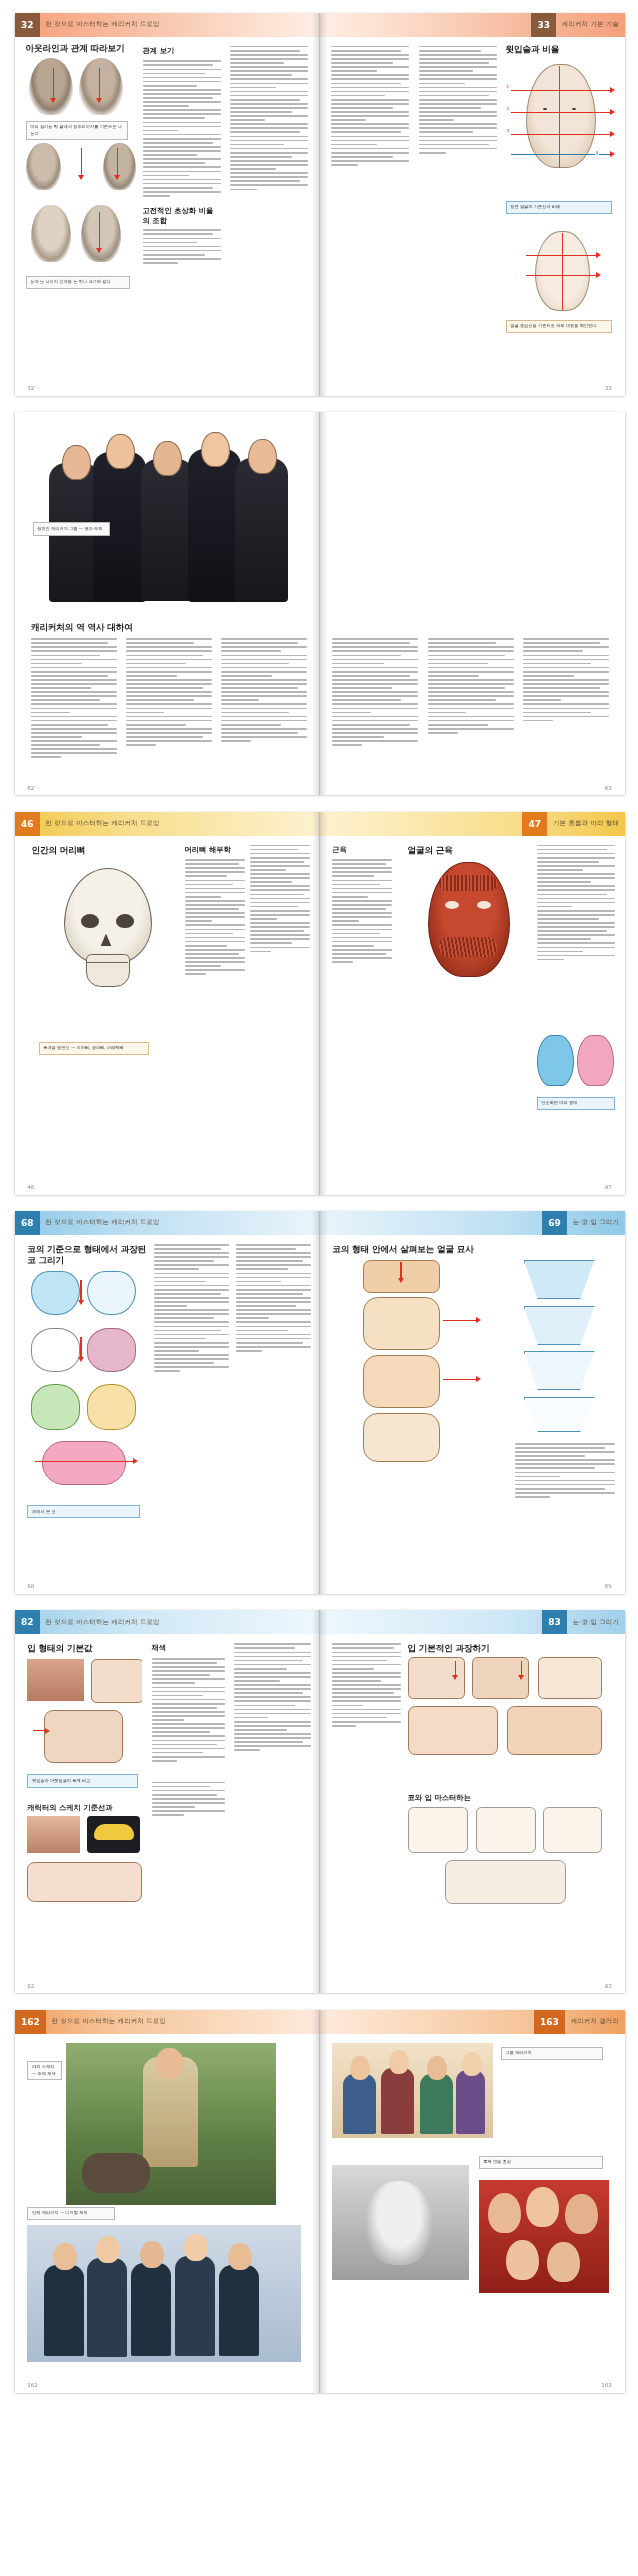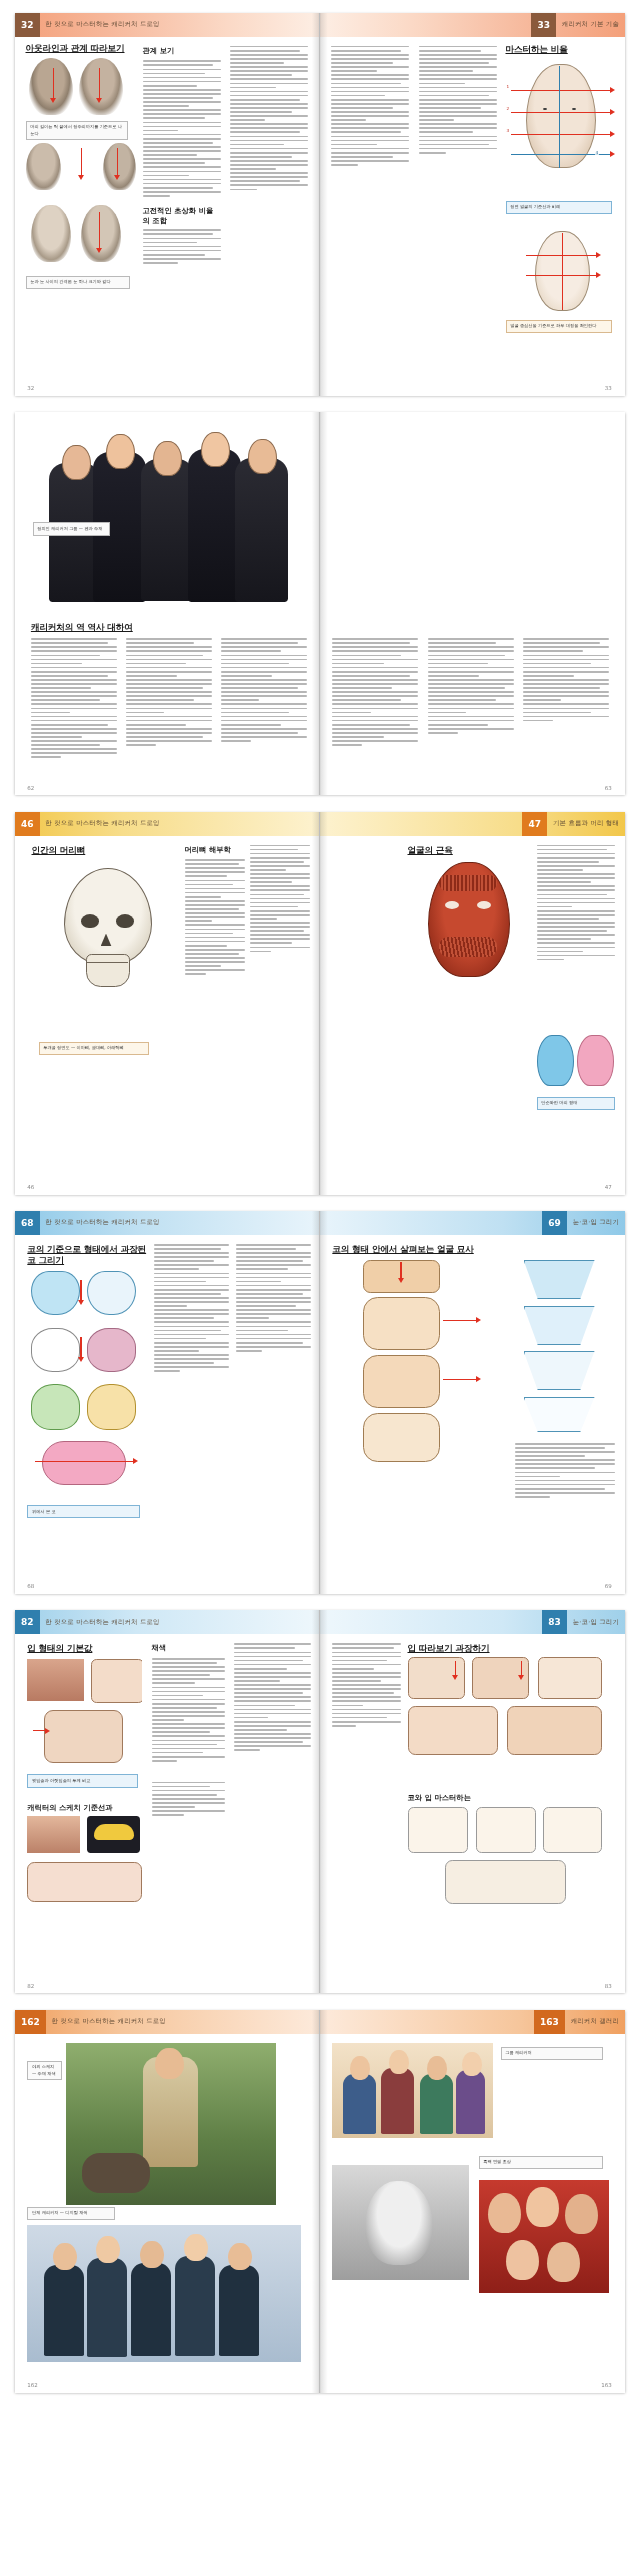--- a/index.html
+++ b/index.html
@@ -43,21 +43,21 @@
   .numchip.o{background:#d2691e;}
 
   
   .col{position:absolute;}
   .lines{display:flex;flex-direction:column;gap:2.4px;}
   .lines i{display:block;height:1.9px;background:#6e6e6e;opacity:.55;border-radius:0.9px;}
   .lines.dense i{height:1.7px;opacity:.5;}
   .lines i.s80{width:80%}.lines i.s90{width:90%}.lines i.s70{width:70%}
   .lines i.s60{width:60%}.lines i.s45{width:45%}.lines i.s35{width:35%}
 
-  .h2{font-size:8.7px;font-weight:bold;color:#1a1a1a;letter-spacing:-0.2px;text-decoration:underline;}
+  .h2{font-size:8.7px;font-weight:bold;color:#1a1a1a;letter-spacing:-0.2px;}
   .h3{font-size:7.3px;font-weight:bold;color:#1a1a1a;}
   .tiny{font-size:4.2px;color:#333;line-height:1.45;}
   .folio{position:absolute;bottom:4.6px;font-size:5.5px;color:#888;}
 
   .capbox{border:0.5px solid #b9b9b9;background:#fafafa;padding:2.7px 3.7px;box-sizing:border-box;}
   .capbox.blue{border-color:#7fb4d6;background:#eaf4fb;}
   .capbox.tan{border-color:#d9b98f;background:#fdf6e9;}
 
   .art{position:absolute;background:#f2efe9;overflow:hidden;}
   .art.plain{background:transparent;}
@@ -287,21 +287,21 @@
             <i class="s70"></i>
           <i></i>
             <i></i>
             <i class="s90"></i>
             <i></i>
             <i class="s35"></i>
         </div>
       </div>
 
       <div class="col" style="left:186px;top:31px;width:110px;">
-        <div class="h2">마스터하는 비율</div>
+        <div class="h2">윗입술과 비율</div>
       </div>
 
       <div class="art plain" style="left:186px;top:46px;width:110px;height:137px;">
         <div class="faceimg" style="left:20px;top:5.5px;width:68px;height:102px;background:radial-gradient(ellipse at 50% 42%,#f2e4d6 0 55%,#e0cdb8 78%,#fff 92%);border:0.6px solid #a08c74;"></div>
         <div class="hline" style="left:5.5px;top:31px;width:99px;background:#e03020;"></div>
         <div class="hline" style="left:5.5px;top:53px;width:99px;background:#e03020;"></div>
         <div class="hline" style="left:5.5px;top:75px;width:99px;background:#e03020;"></div>
         <div class="hline" style="left:5.5px;top:95px;width:99px;background:#2f7fae;"></div>
         <div class="sketch" style="left:53px;top:7.3px;width:0.9px;height:102px;background:#2f7fae;"></div>
         <div class="dot" style="left:37px;top:49px;width:4.6px;height:2.7px;background:#3a3a3a;"></div>
@@ -639,20 +639,51 @@
 
     <div class="page right">
       <div class="hdr right">
         <div class="band band-b2"></div>
         <span class="hdrtxt">기본 흐름과 머리 형태</span>
         <div class="numbox numchip y">
           <span class="pgnum">47</span>
         </div>
       </div>
 
+      <div class="col" style="left:12.8px;top:33px;width:60px;">
+        <div class="h3">근육</div>
+        <div class="lines dense" style="margin-top:4.6px;">
+          <i></i>
+            <i class="s90"></i>
+            <i></i>
+            <i></i>
+            <i class="s70"></i>
+            <i></i>
+            <i class="s80"></i>
+            <i></i>
+            <i></i>
+            <i class="s60"></i>
+            <i></i>
+          <i></i>
+            <i class="s90"></i>
+            <i></i>
+            <i></i>
+            <i class="s45"></i>
+            <i></i>
+            <i></i>
+            <i class="s80"></i>
+            <i></i>
+            <i></i>
+            <i class="s70"></i>
+          <i></i>
+            <i class="s90"></i>
+            <i></i>
+            <i class="s35"></i>
+        </div>
+      </div>
 
       <div class="col" style="left:88px;top:33px;width:91px;">
         <div class="h2">얼굴의 근육</div>
       </div>
 
       <div class="art plain" style="left:88px;top:47px;width:120px;height:146px;">
         <div class="faceimg" style="left:20px;top:3.7px;width:80px;height:113px;background:radial-gradient(ellipse at 50% 40%,#c6492f 0 45%,#a1341f 72%,#7d2415 95%);border:0.6px solid #6d2212;"></div>
         <div class="sketch" style="left:31px;top:16.4px;width:58px;height:16.4px;background:repeating-linear-gradient(90deg,#8e2a18 0 1.8px,#c25137 1.8px 3.7px);border-radius:9px;"></div>
         <div class="sketch" style="left:31px;top:78px;width:58px;height:20px;background:repeating-linear-gradient(80deg,#8e2a18 0 1.8px,#c25137 1.8px 3.7px);border-radius:9px;"></div>
         <div class="dot" style="left:37px;top:42px;width:14.6px;height:8.2px;background:#f3e7dc;"></div>
@@ -979,21 +1010,21 @@
     <div class="page right">
       <div class="hdr right">
         <div class="band band-d2"></div>
         <span class="hdrtxt">눈·코·입 그리기</span>
         <div class="numbox numchip b">
           <span class="pgnum">83</span>
         </div>
       </div>
 
       <div class="col" style="left:88px;top:33px;width:137px;">
-        <div class="h2">입 따라보기 과장하기</div>
+        <div class="h2">입 기본적인 과장하기</div>
       </div>
 
       <div class="col" style="left:12.8px;top:33px;width:69px;">
         <div class="lines dense">
           <i></i>
             <i class="s90"></i>
             <i></i>
             <i></i>
             <i class="s80"></i>
             <i></i>

